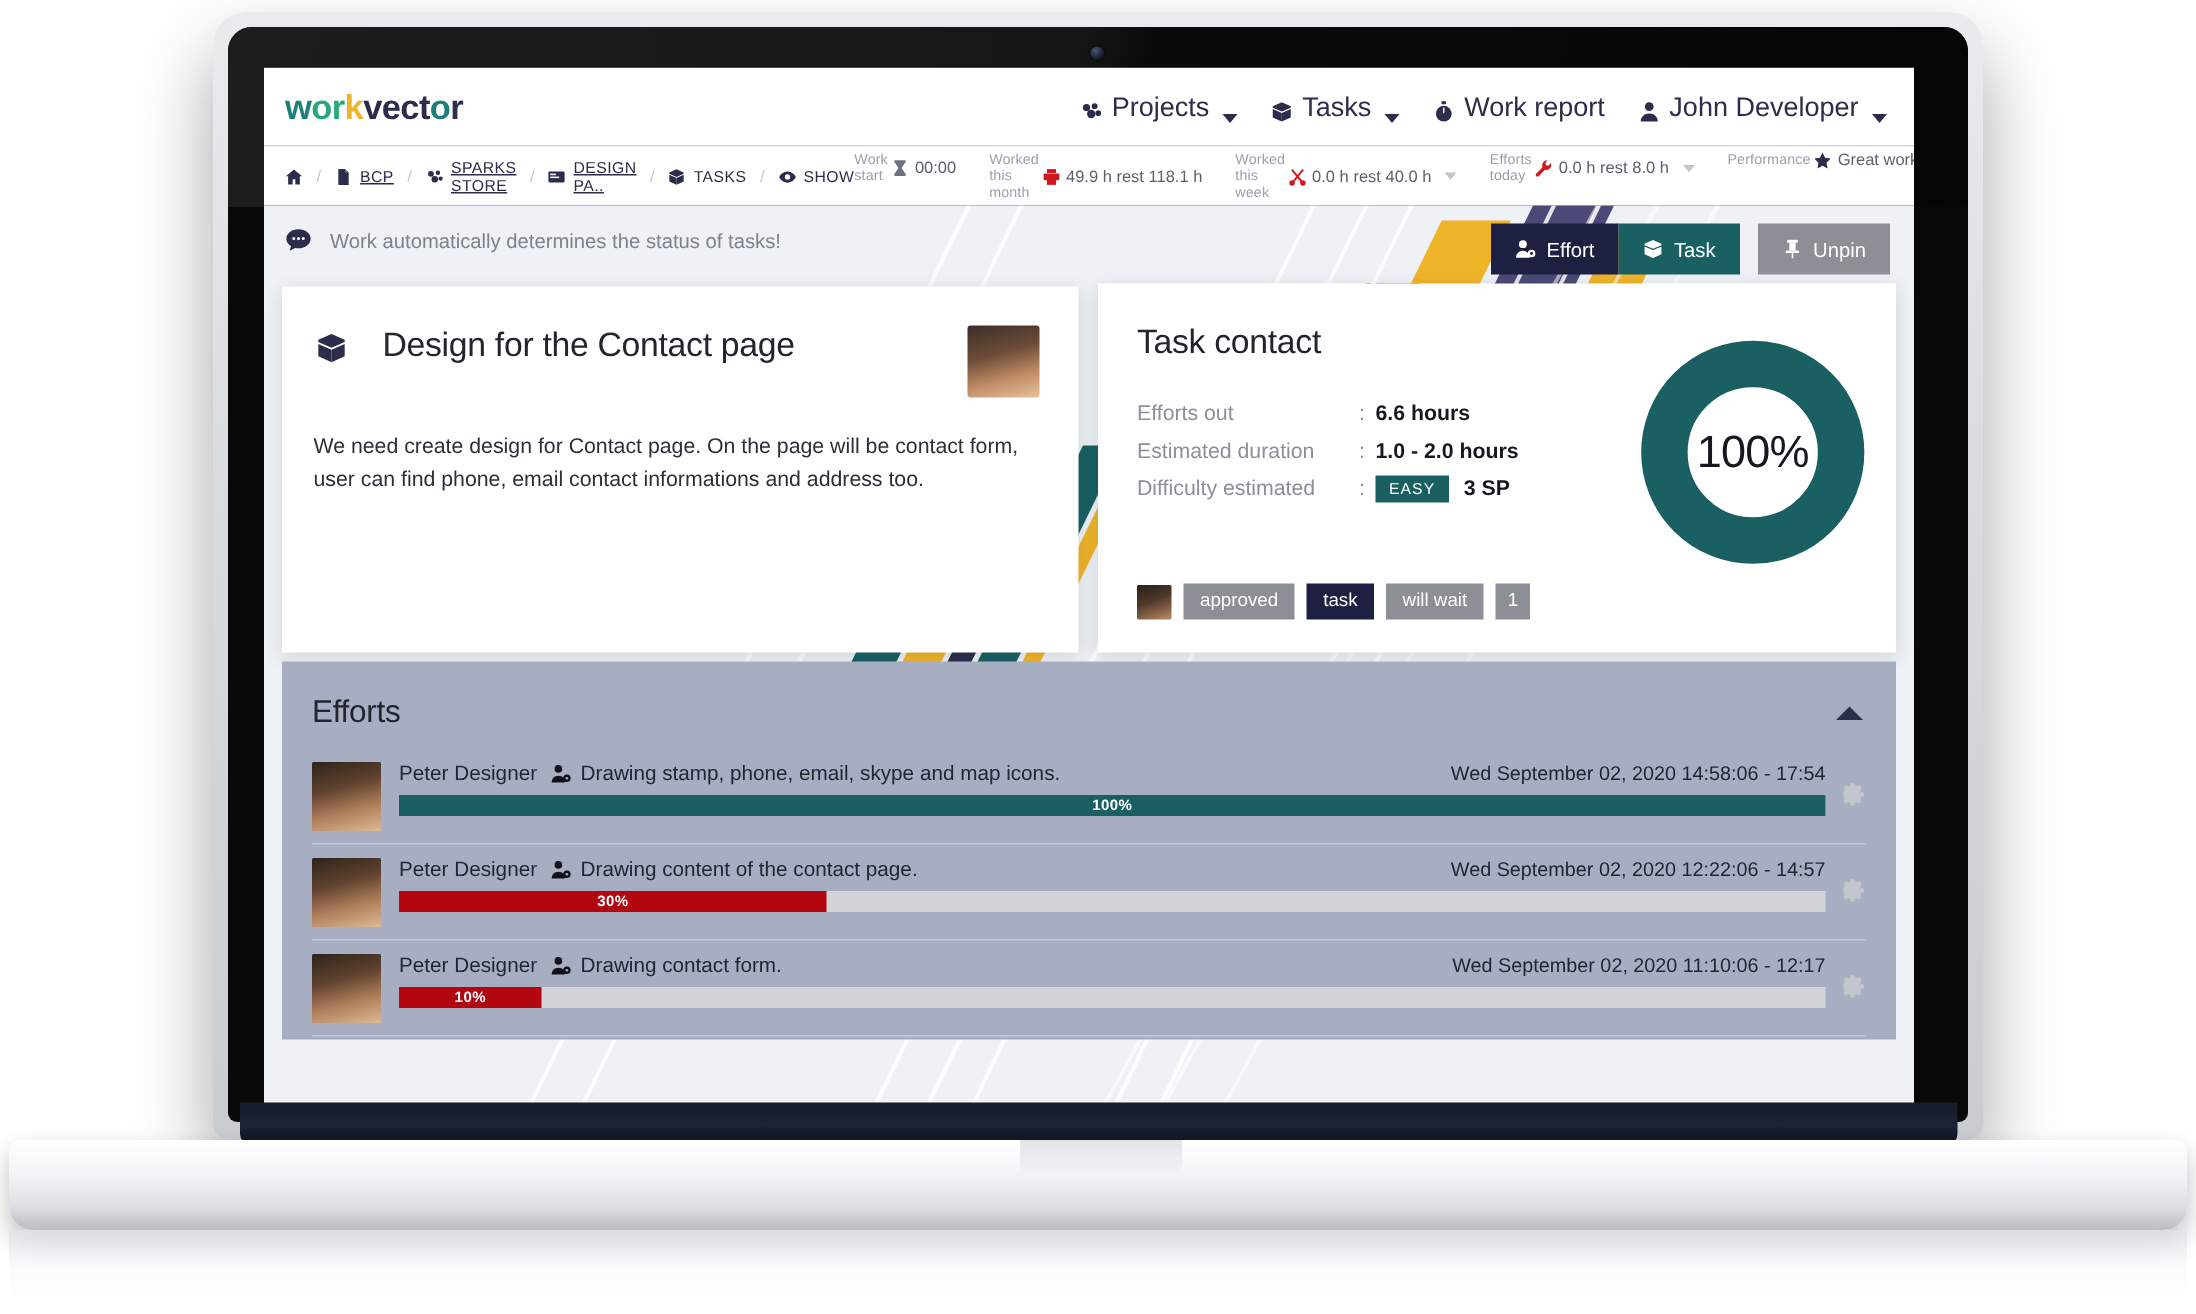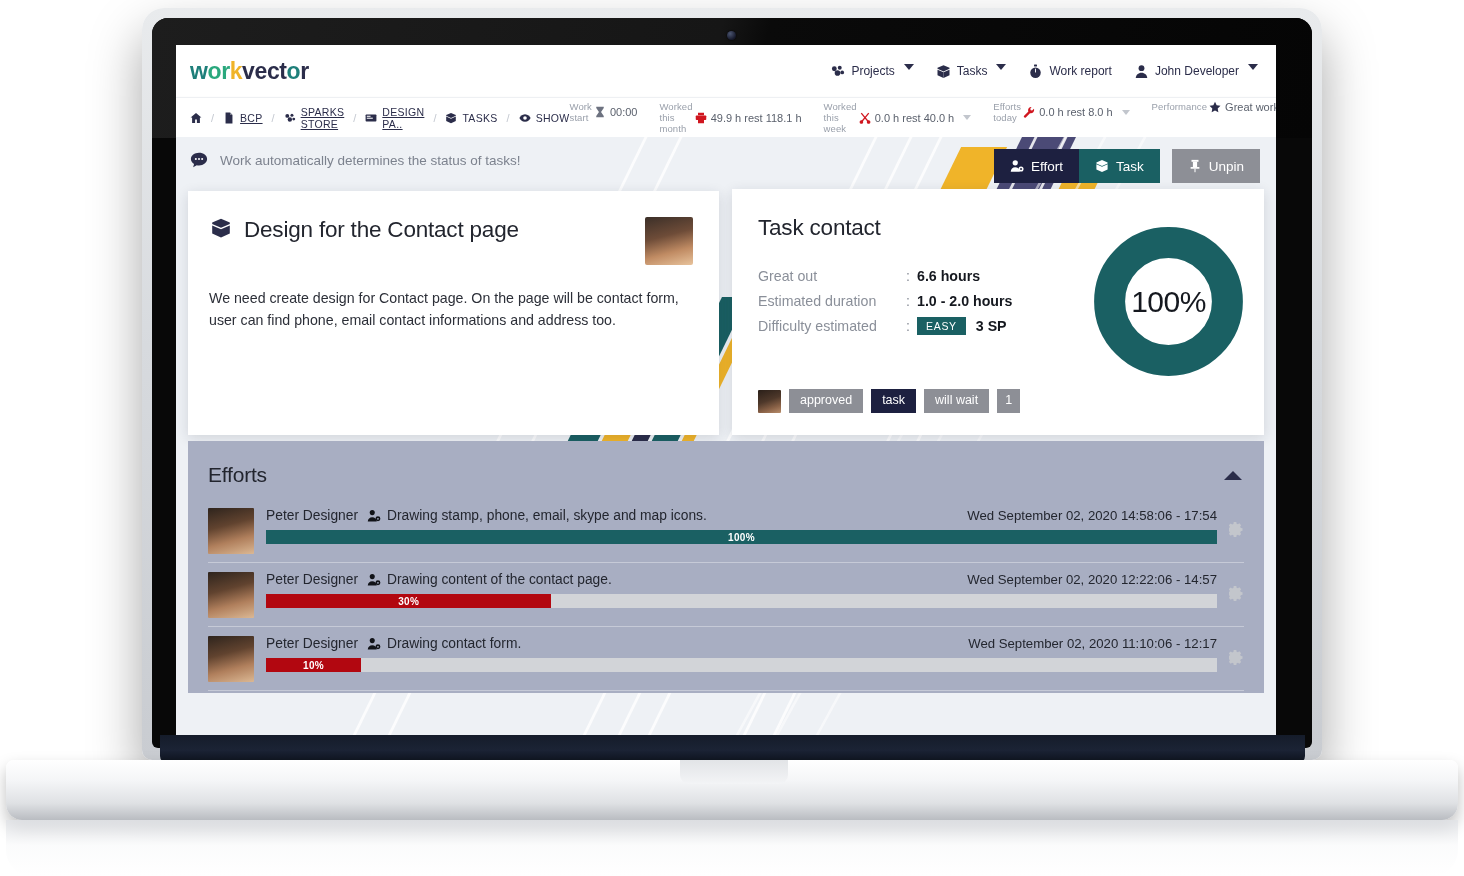--- a/index.html
+++ b/index.html
@@ -65,22 +65,22 @@
   }
   .logo{font-size:23px;font-weight:700;letter-spacing:-.4px;}
   .logo .c1{color:#1e7f7a;}
   .logo .c2{color:#2aa87d;}
   .logo .c3{color:#f0b429;}
   .logo .c4{color:#2b2d4a;}
   .logo .c5{color:#1e7f7a;}
 
   .topnav{display:flex;align-items:center;gap:22px;padding-right:2px;}
   .topnav-item{
-    display:flex;align-items:flex-start;gap:6px;
-    font-size:12px;color:#2b2d4a;white-space:nowrap;cursor:pointer;
+    display:flex;align-items:flex-end;gap:6px;
+    font-size:18px;color:#2b2d4a;white-space:nowrap;cursor:pointer;
   }
   .caret{
     width:0;height:0;border-left:5px solid transparent;border-right:5px solid transparent;
     border-top:6px solid #2b2d4a;margin-left:3px;
   }
   .nav-ico{width:15px;height:15px;flex:none;display:block;}
 
   
   .subbar{
     position:relative;height:40px;background:#fff;border-top:1px solid #eef0f3;
@@ -128,21 +128,21 @@
 
   
   .cards{position:relative;z-index:3;height:250px;}
   .card{
     position:absolute;background:#fff;box-shadow:0 3px 12px rgba(28,35,60,.14);
   }
   .card-task{left:12px;top:8px;width:531px;height:244px;}
   .card-status{left:556px;top:6px;width:532px;height:246px;z-index:4;}
 
   .task-head{display:flex;align-items:flex-start;justify-content:space-between;padding:26px 26px 0 22px;}
-  .task-title-wrap{display:flex;align-items:flex-start;gap:12px;}
+  .task-title-wrap{display:flex;align-items:flex-end;gap:23px;}
   .task-title{font-size:22.5px;color:#22252e;letter-spacing:-.2px;}
   .cube-ico{width:22px;height:22px;flex:none;display:block;}
   .avatar{
     width:48px;height:48px;flex:none;border-radius:2px;display:block;
     background:linear-gradient(165deg,#3b2f28 0%,#6e4c38 40%,#c08b63 70%,#e8c39c 100%);
   }
   .task-desc{
     padding:22px 24px 0 21px;font-size:14.2px;line-height:1.55;color:#2c2f38;max-width:500px;
   }
 
@@ -484,21 +484,21 @@
             <div class="avatar"></div>
           </div>
           <div class="task-desc">We need create design for Contact page. On the page will be contact form, user can find phone, email contact informations and address too.</div>
         </div>
 
         <div class="card card-status">
           <div class="status-title">Task contact</div>
 
           <div class="status-rows">
             <div class="srow">
-              <span class="srow-label">Great out</span>
+              <span class="srow-label">Efforts out</span>
               <span class="srow-colon">:</span>
               <span class="srow-value">6.6 hours</span>
             </div>
             <div class="srow">
               <span class="srow-label">Estimated duration</span>
               <span class="srow-colon">:</span>
               <span class="srow-value">1.0 - 2.0 hours</span>
             </div>
             <div class="srow">
               <span class="srow-label">Difficulty estimated</span>

